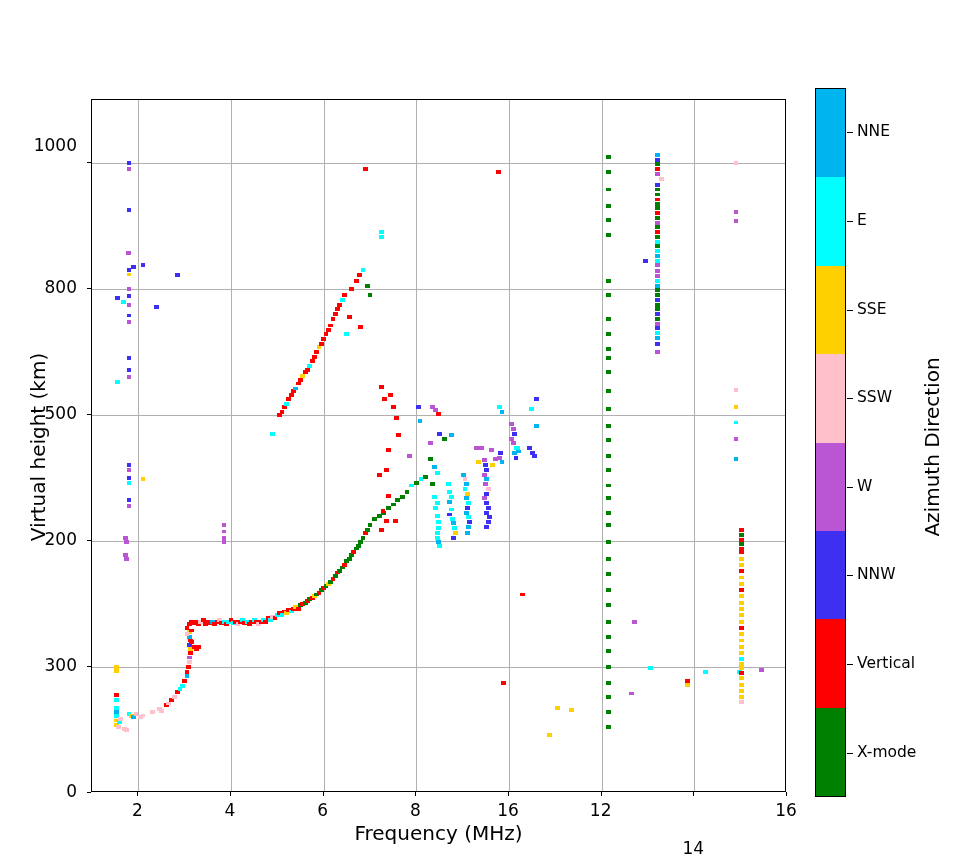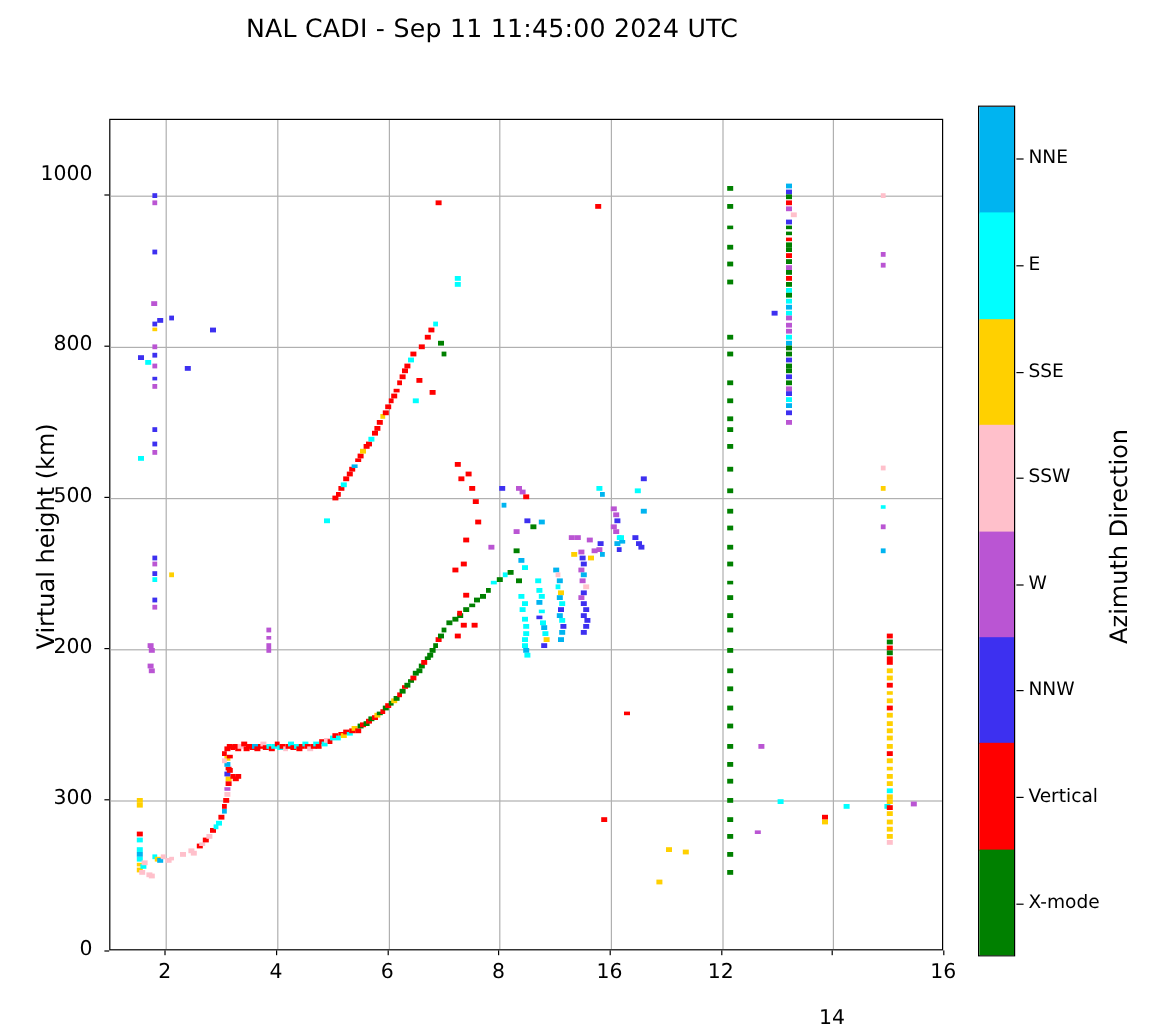--- a/index.html
+++ b/index.html
@@ -40,21 +40,20 @@
   .cbtick{position:absolute;left:847px;width:6px;height:1px;background:#000;}
   .cblab{position:absolute;left:857px;font-size:15.5px;color:#000;white-space:nowrap;}
   #cbtitle{position:absolute;left:802px;top:435px;width:260px;text-align:center;
            font-size:20px;transform:rotate(-90deg);transform-origin:center center;color:#000;}
 </style>
 </head>
 <body>
 
 <div id="root">
 
-  <div id="title">NAL CADI - Sep 11 11:45:00 2024 UTC</div>
 
   <div id="plot">
     <div id="grid">
         <div class="gl v" style="left: 46.3333px;"></div>
         <div class="gl v" style="left: 139px;"></div>
         <div class="gl v" style="left: 231.667px;"></div>
         <div class="gl v" style="left: 324.333px;"></div>
         <div class="gl v" style="left: 417px;"></div>
         <div class="gl v" style="left: 509.667px;"></div>
         <div class="gl v" style="left: 602.333px;"></div>
@@ -545,20 +544,21 @@
       <div class="tick y" style="left: 87px; top: 540px;"></div>
       <div class="ylab" style="left: 7px; top: 529px;">200</div>
       <div class="tick y" style="left: 87px; top: 414px;"></div>
       <div class="ylab" style="left: 7px; top: 403px;">500</div>
       <div class="tick y" style="left: 87px; top: 288px;"></div>
       <div class="ylab" style="left: 7px; top: 277px;">800</div>
       <div class="tick y" style="left: 87px; top: 162px;"></div>
       <div class="ylab" style="left: 7px; top: 135px;">1000</div>
     </div>
 
+  <div id="xtitle">Frequency (MHz)</div>
   <div id="ytitle">Virtual height (km)</div>
 
   <div id="cbar">
       <div class="band" style="top: 0%; height: 12.65%; background: rgb(0, 180, 240);"></div>
       <div class="band" style="top: 12.5%; height: 12.65%; background: rgb(0, 255, 255);"></div>
       <div class="band" style="top: 25%; height: 12.65%; background: rgb(255, 208, 0);"></div>
       <div class="band" style="top: 37.5%; height: 12.65%; background: rgb(255, 192, 203);"></div>
       <div class="band" style="top: 50%; height: 12.65%; background: rgb(186, 85, 211);"></div>
       <div class="band" style="top: 62.5%; height: 12.65%; background: rgb(61, 48, 240);"></div>
       <div class="band" style="top: 75%; height: 12.65%; background: rgb(255, 0, 0);"></div>

